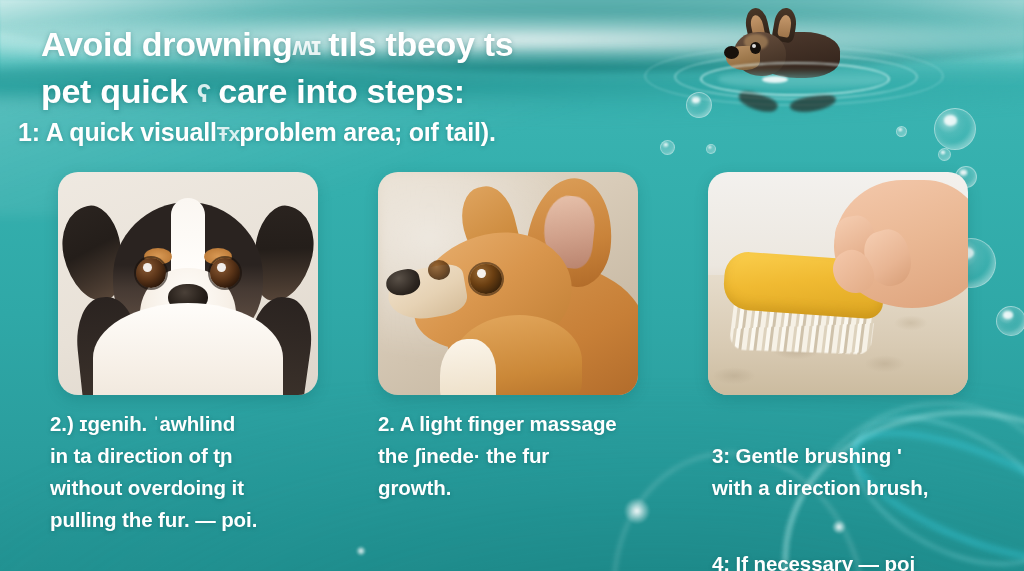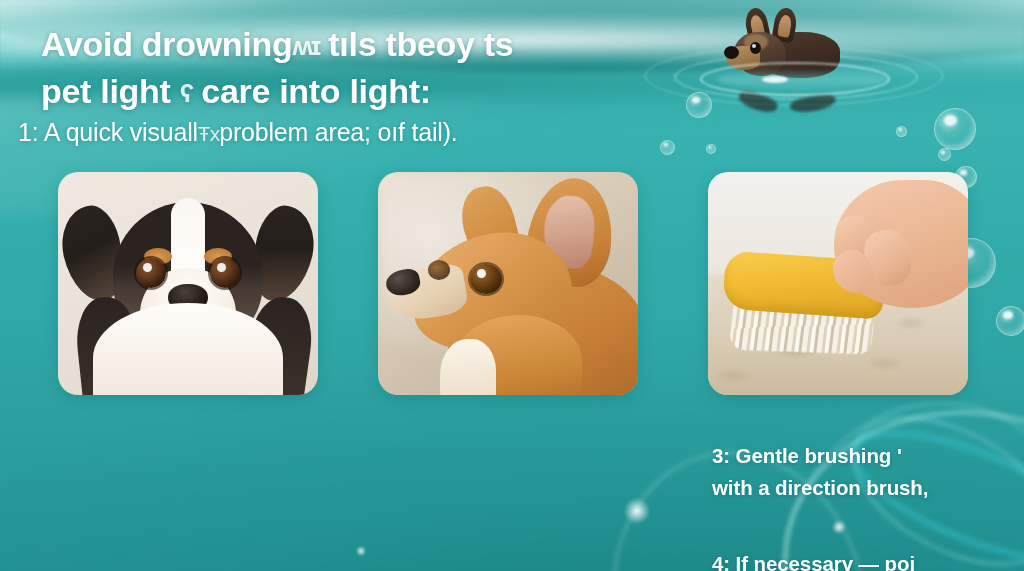--- a/index.html
+++ b/index.html
@@ -125,21 +125,21 @@
     letter-spacing:-2px;
     display:inline-block;
     transform:translateY(-1px);
     filter:blur(0.35px);
   }
   .subline {
     position:absolute;
     left:18px; top:116px;
     width:640px;
     color:#ffffff;
-    font-weight:normal;
+    font-weight:bold;
     font-size:25px;
     line-height:32px;
     letter-spacing:-0.2px;
     text-shadow:0 1px 4px rgba(12,90,90,0.35);
   }
   .subline .glitch { opacity:0.8; font-size:21px; letter-spacing:-1px; filter:blur(0.4px); }
 
   
   .card {
     position:absolute;
@@ -475,21 +475,21 @@
     <div class="dsnout"></div>
     <div class="dnose"></div>
     <div class="deye"></div>
     <div class="waterline"></div>
     <div class="ripple r1"></div>
     <div class="foam"></div>
   </div>
 
   <div class="headline">
     <span>Avoid drowning</span><span class="glitch">ʍɪ</span> <span>tıls tbeoy ts</span><br>
-    <span>pet light</span> <span class="glitch">ʕ</span> <span>care into light:</span>
+    <span>pet quick</span> <span class="glitch">ʕ</span> <span>care into steps:</span>
   </div>
 
   <div class="subline">
     <span>1: A quick visuall</span><span class="glitch">Ŧx</span><span>problem area; oıf  tail).</span>
   </div>
 
   <div class="card" id="card1">
     <div class="photo p1">
       <div class="ear l"></div>
       <div class="ear r"></div>
@@ -529,20 +529,27 @@
       <div class="bristles"></div>
       <div class="brush-handle"></div>
       <div class="brush-head"></div>
       <div class="hand"></div>
       <div class="finger f2"></div>
       <div class="finger f1"></div>
       <div class="thumb"></div>
     </div>
   </div>
 
+  <div class="caption" id="cap1">2.) ɪgenih. ˈawhlind
+in ta direction of tɲ
+without overdoing it
+pulling the fur. — poi.</div>
+  <div class="caption" id="cap2">2. A light finger massage
+the ʃinede· the  fur
+growth.</div>
   <div class="caption" id="cap3">
     <span style="white-space:pre-line;">3: Gentle brushing ʹ
 with a direction brush,</span>
     <span class="gap"></span>
     <span>4: If necessary — poi</span>
   </div>
 
 </div>
 
 </body></html>

